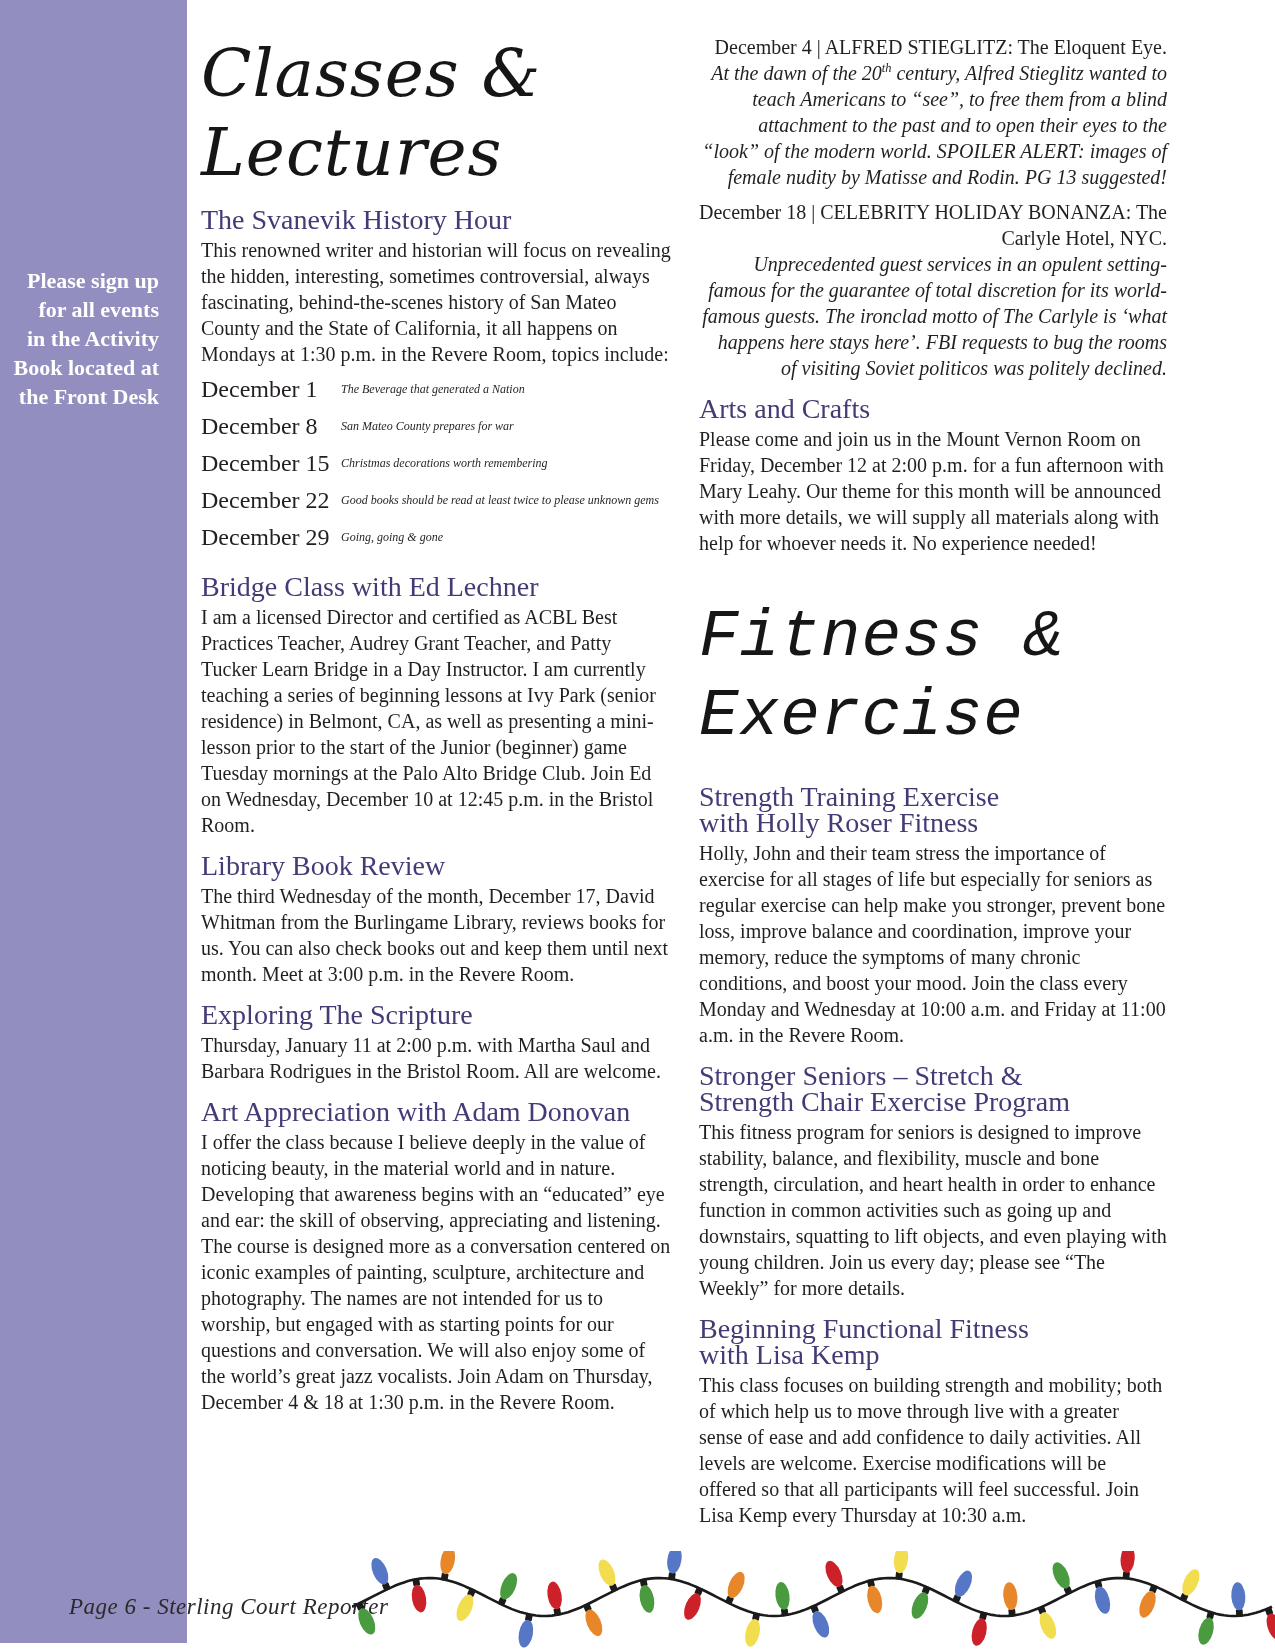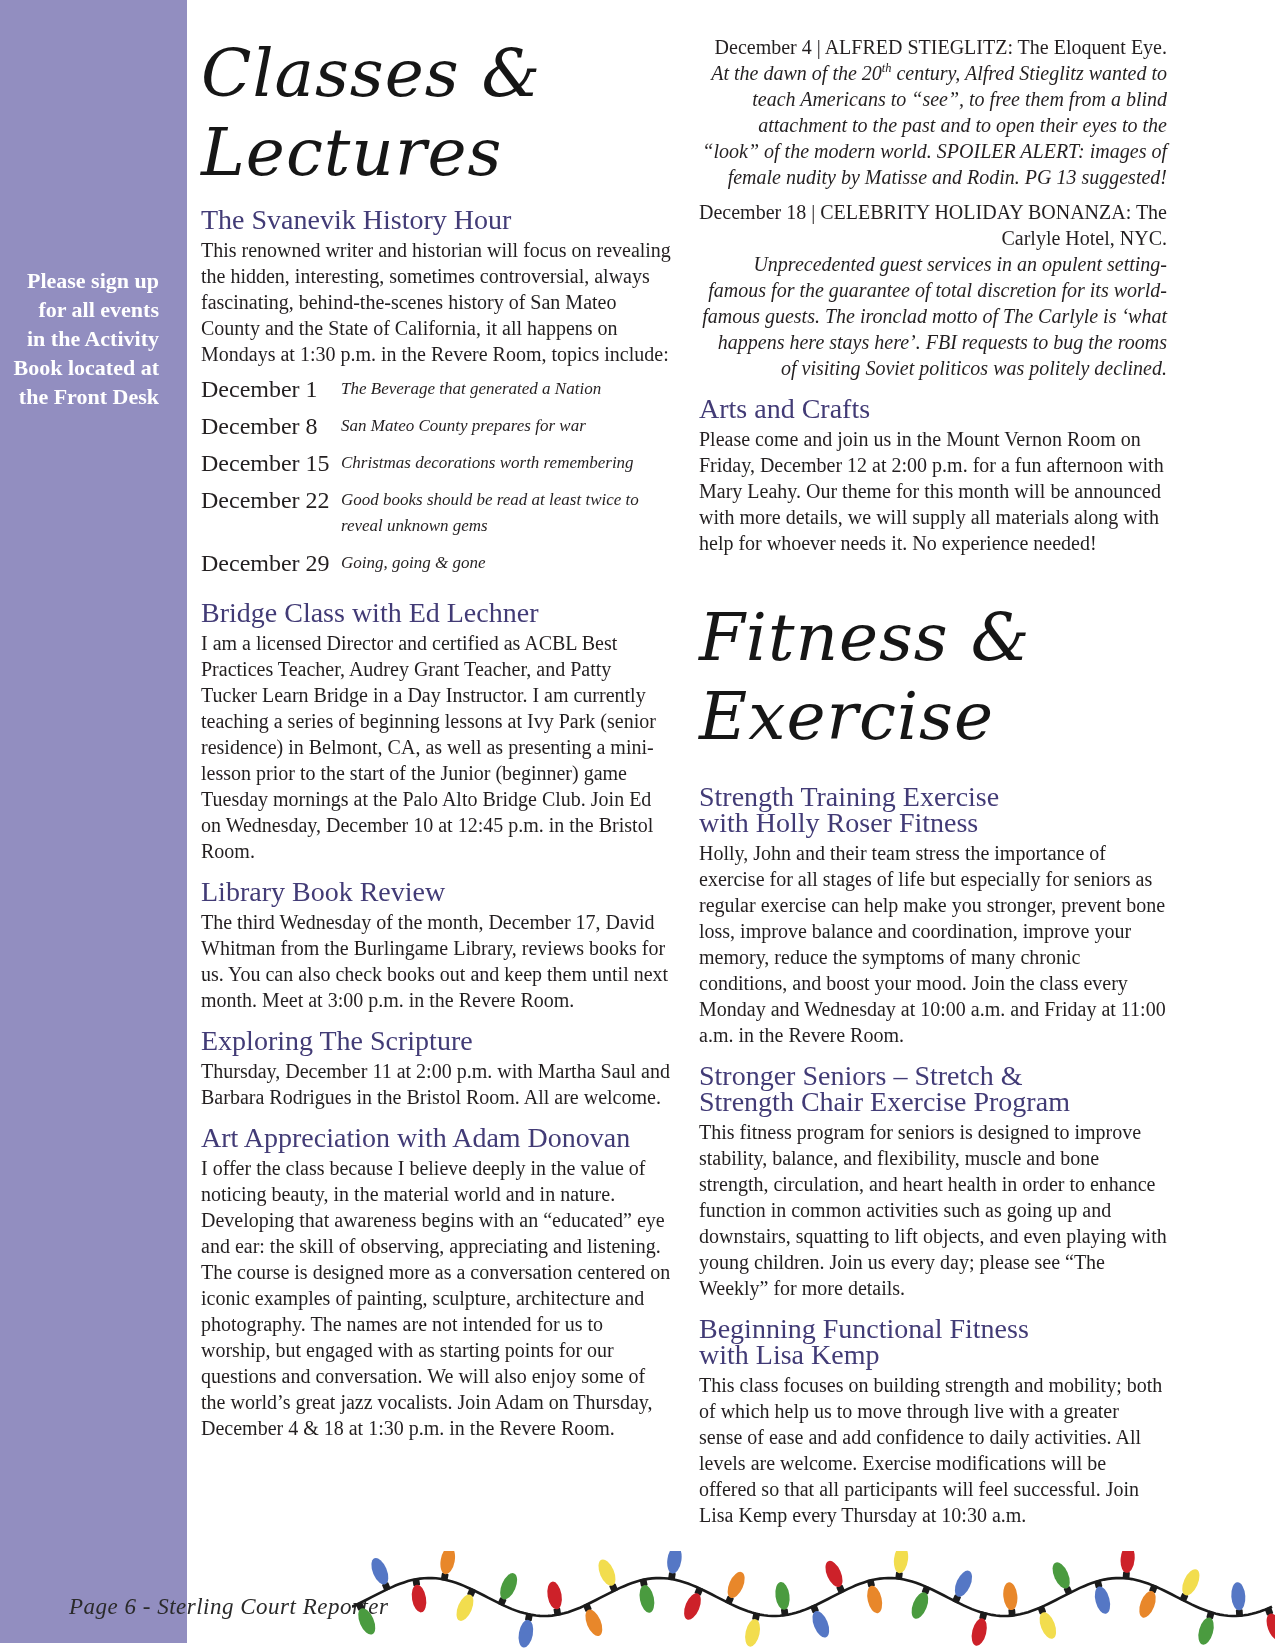--- a/index.html
+++ b/index.html
@@ -6,29 +6,29 @@
   .page{position:relative;width:1275px;height:1650px;background:#ffffff;overflow:hidden;
         font-family:"Liberation Serif",serif;color:#231f20;}
   .sidebar{position:absolute;left:0;top:0;width:187px;height:1643px;background:#928ec0;}
   .sidebar-note{position:absolute;top:266px;right:28px;width:168px;text-align:right;
         color:#ffffff;font-weight:bold;font-size:22px;line-height:29px;white-space:pre-line;}
   .col{position:absolute;top:34px;}
   .col-left{left:201px;width:470px;}
   .col-right{left:699px;width:468px;}
   .script-heading{font-family:"DejaVu Serif",serif;font-style:italic;font-weight:400;
         font-size:66px;line-height:1.2;letter-spacing:1px;color:#161616;margin:0 0 12px 0;}
-  .fitness-heading{margin:42px 0 28px 0;}
+  .fitness-heading{margin:42px 0 28px 0;font-family:Liberation Mono, monospace;}
   .section{margin-top:15px;}
   .section-title{color:#423b76;font-weight:normal;font-size:28px;line-height:26px;
         margin:0 0 4px 0;white-space:pre-line;}
   .body-text{font-size:20px;line-height:26px;margin:0;}
   .schedule{margin:9px 0 24px 0;}
   .schedule-row{display:flex;margin-bottom:11px;}
   .schedule-date{flex:0 0 140px;font-size:24px;line-height:26px;}
-  .schedule-topic{flex:1;font-style:italic;font-size:17px;line-height:26px;}
+  .schedule-topic{flex:1;font-style:italic;font-size:12px;line-height:26px;}
   .lecture-item{margin-bottom:9px;text-align:right;}
   .italic{font-style:italic;}
   .block{display:block;}
   sup{font-size:0.62em;line-height:0;}
   .footer-text{position:absolute;left:69px;top:1594px;font-style:italic;font-size:23px;
         color:#2a2a2a;letter-spacing:0.5px;}
   .lights{position:absolute;left:352px;top:1551px;width:923px;height:98px;}
 </style>
 </head>
 <body>
@@ -59,41 +59,41 @@
       <div class="schedule-row">
         <span class="schedule-date">December 8</span>
         <span class="schedule-topic">San Mateo County prepares for war</span>
       </div>
       <div class="schedule-row">
         <span class="schedule-date">December 15</span>
         <span class="schedule-topic">Christmas decorations worth remembering</span>
       </div>
       <div class="schedule-row">
         <span class="schedule-date">December 22</span>
-        <span class="schedule-topic">Good books should be read at least twice to reveal unknown gems</span>
+        <span class="schedule-topic">Good books should be read at least twice to please unknown gems</span>
       </div>
       <div class="schedule-row">
         <span class="schedule-date">December 29</span>
         <span class="schedule-topic">Going, going &amp; gone</span>
       </div>
     </div>
 
     <section class="section">
       <h2 class="section-title">Bridge Class with Ed Lechner</h2>
       <p class="body-text">I am a licensed Director and certified as ACBL Best Practices Teacher, Audrey Grant Teacher, and Patty Tucker Learn Bridge in a Day Instructor. I am currently teaching a series of beginning lessons at Ivy Park (senior residence) in Belmont, CA, as well as presenting a mini-lesson prior to the start of the Junior (beginner) game Tuesday mornings at the Palo Alto Bridge Club. Join Ed on Wednesday, December 10 at 12:45 p.m. in the Bristol Room.</p>
     </section>
 
     <section class="section">
       <h2 class="section-title">Library Book Review</h2>
       <p class="body-text">The third Wednesday of the month, December 17, David Whitman from the Burlingame Library, reviews books for us. You can also check books out and keep them until next month. Meet at 3:00 p.m. in the Revere Room.</p>
     </section>
 
     <section class="section">
       <h2 class="section-title">Exploring The Scripture</h2>
-      <p class="body-text">Thursday, December 11 at 2:00 p.m. with Martha Saul and Barbara Rodrigues in the Bristol Room. All are welcome.</p>
+      <p class="body-text">Thursday, January 11 at 2:00 p.m. with Martha Saul and Barbara Rodrigues in the Bristol Room. All are welcome.</p>
     </section>
 
     <section class="section">
       <h2 class="section-title">Art Appreciation with Adam Donovan</h2>
       <p class="body-text">I offer the class because I believe deeply in the value of noticing beauty, in the material world and in nature. Developing that awareness begins with an “educated” eye and ear: the skill of observing, appreciating and listening. The course is designed more as a conversation centered on iconic examples of painting, sculpture, architecture and photography. The names are not intended for us to worship, but engaged with as starting points for our questions and conversation. We will also enjoy some of the world’s great jazz vocalists. Join Adam on Thursday, December 4 &amp; 18 at 1:30 p.m. in the Revere Room.</p>
     </section>
   </div>
 
   <div class="col col-right">
 

